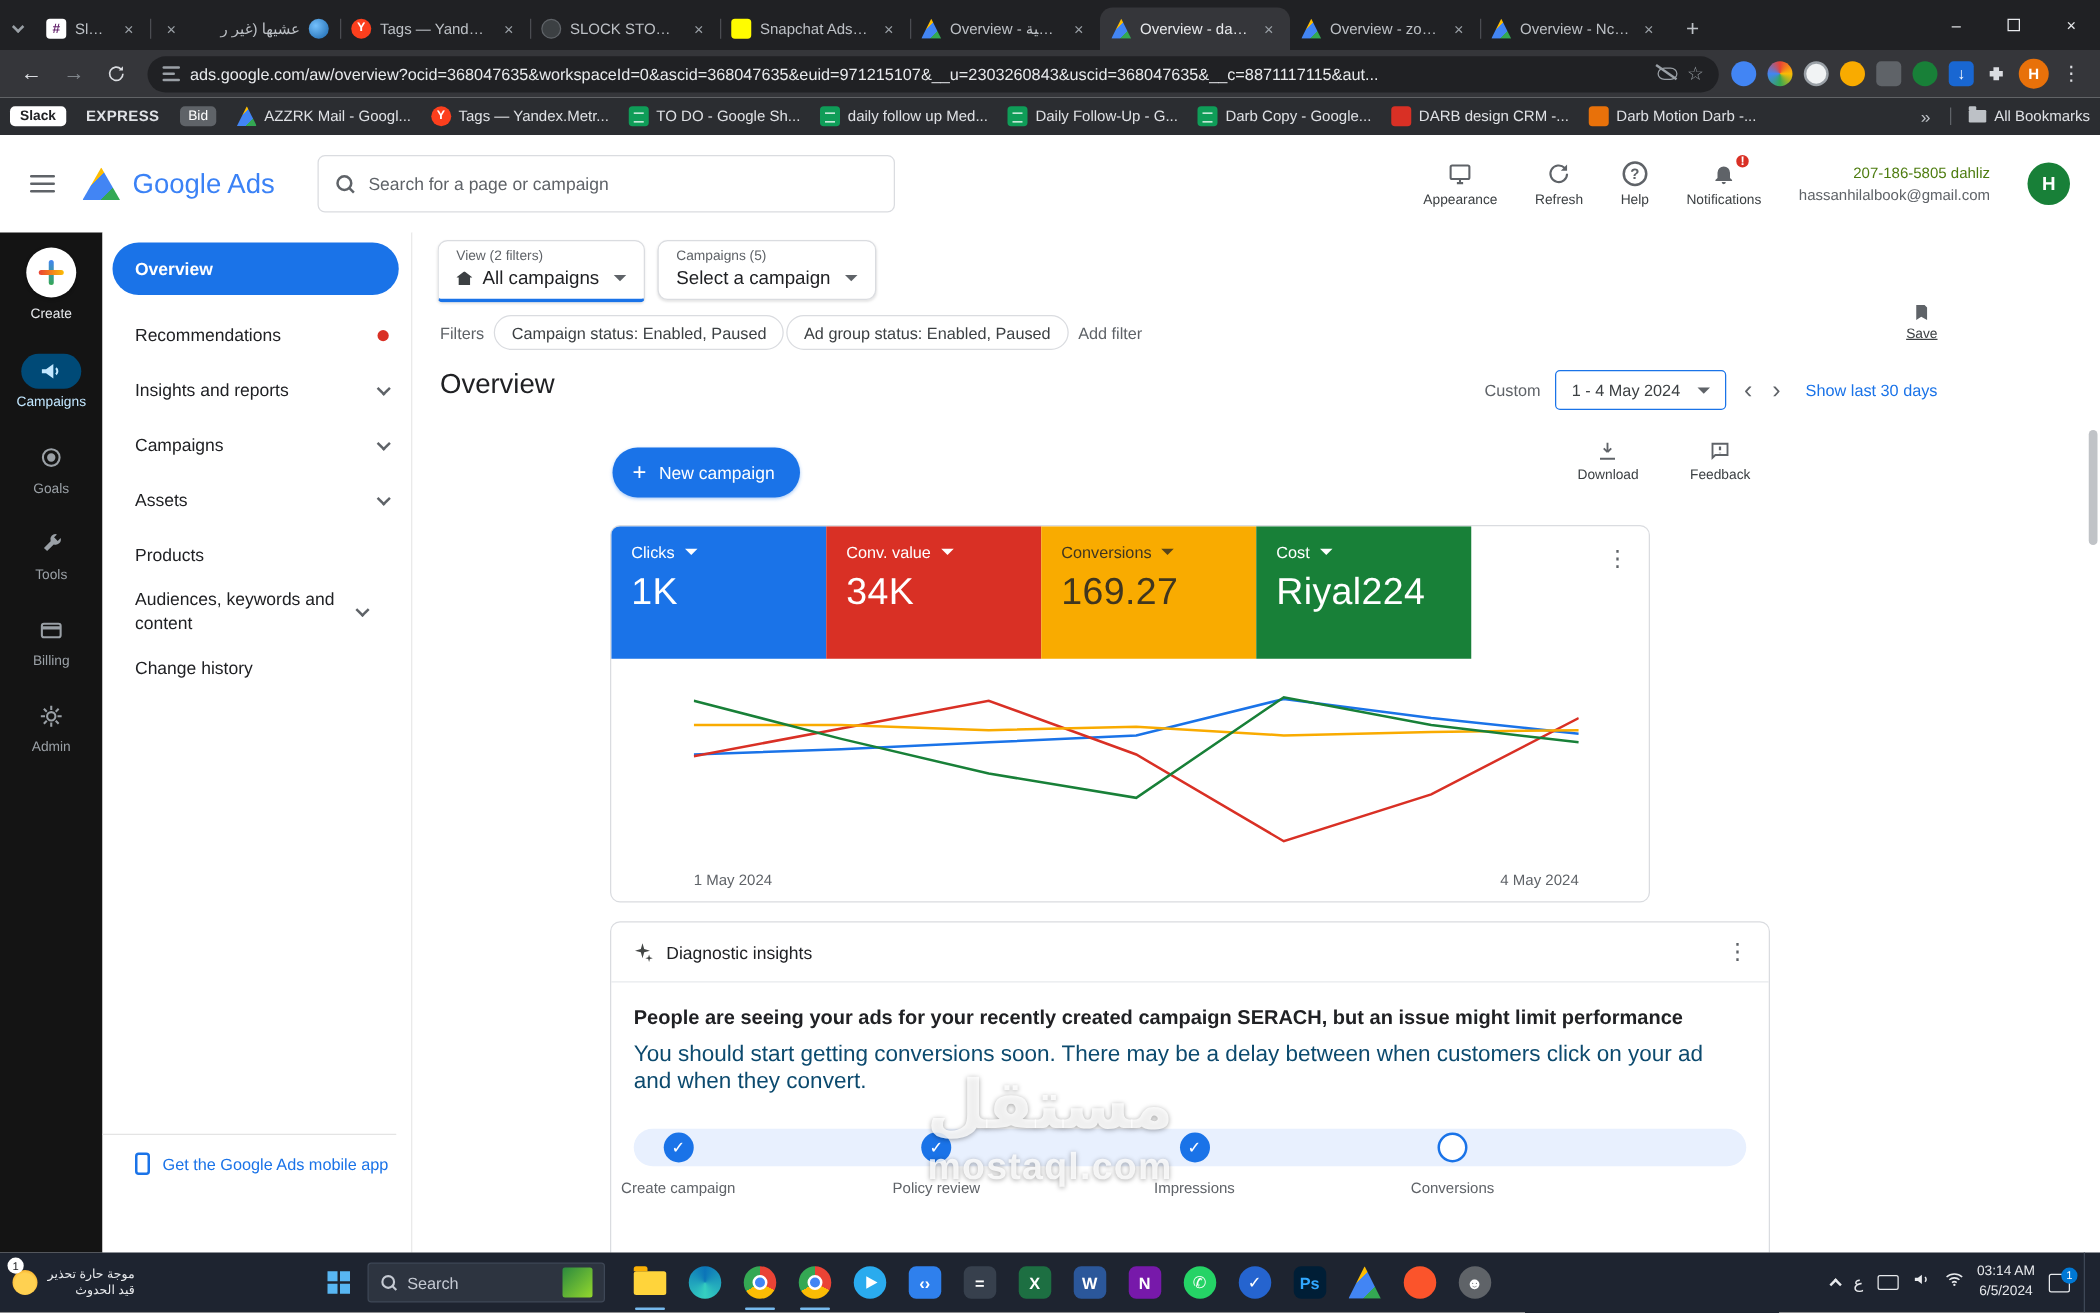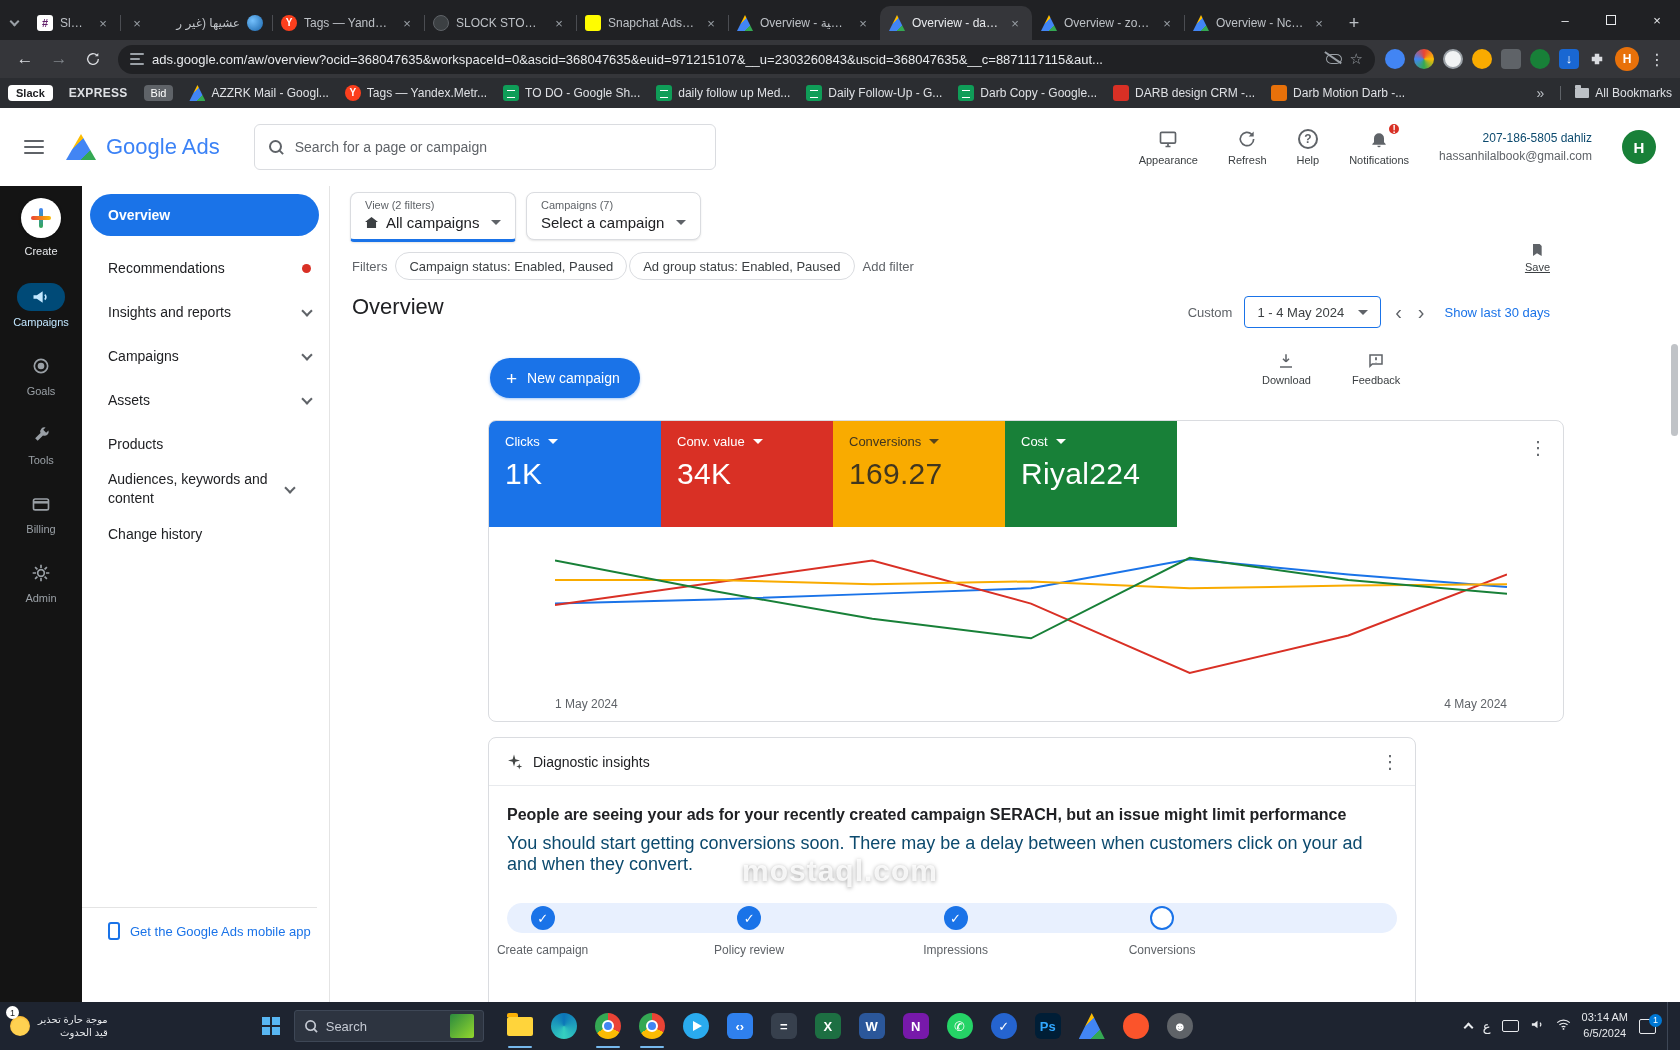--- a/index.html
+++ b/index.html
@@ -85,21 +85,21 @@
   .mag::before{content:"";position:absolute;width:9px;height:9px;border:2px solid currentColor;border-radius:50%;left:0;top:0;}
   .mag::after{content:"";position:absolute;width:6px;height:2px;background:currentColor;transform:rotate(45deg);left:9px;top:11px;}
   .ads-search input{border:none;outline:none;flex:1;font-size:14px;color:#202124;font-family:inherit;background:transparent;}
   .ads-search input::placeholder{color:#5f6368;}
   .hd-actions{margin-left:auto;display:flex;align-items:center;gap:30px;flex:none;}
   .hd-item{display:flex;flex-direction:column;align-items:center;gap:4px;color:#3c4043;font-size:11px;position:relative;}
   .hd-ic{width:22px;height:22px;color:#5f6368;display:flex;align-items:center;justify-content:center;}
   .qmark{width:20px;height:20px;border:2px solid #5f6368;border-radius:50%;font-size:12px;font-weight:bold;display:flex;align-items:center;justify-content:center;}
   .badge-excl{position:absolute;top:-6px;right:8px;width:14px;height:14px;background:#d93025;border-radius:50%;color:#fff;font-size:10px;font-weight:bold;display:flex;align-items:center;justify-content:center;border:2px solid #fff;}
   .account{text-align:right;font-size:12px;line-height:1.5;}
-  .acct-phone{color:#0c4a6e;}
+  .acct-phone{color:#4d7c0f;}
   .acct-email{color:#5f6368;}
   .avatar-lg{width:34px;height:34px;border-radius:50%;background:#188038;color:#fff;font-size:15px;font-weight:bold;display:flex;align-items:center;justify-content:center;flex:none;}
 
   
   .rail{position:absolute;left:0;top:186px;width:82px;height:816px;background:#141414;display:flex;flex-direction:column;align-items:center;padding-top:12px;}
   .rail-create{display:flex;flex-direction:column;align-items:center;gap:7px;margin-bottom:26px;}
   .plus-circle{width:40px;height:40px;background:#fff;border-radius:50%;position:relative;box-shadow:0 1px 3px rgba(0,0,0,.4);}
   .plus-circle::before{content:"";position:absolute;left:50%;top:10px;width:4px;height:20px;transform:translateX(-50%);background:linear-gradient(#4285f4,#34a853);border-radius:2px;}
   .plus-circle::after{content:"";position:absolute;top:50%;left:10px;height:4px;width:20px;transform:translateY(-50%);background:linear-gradient(90deg,#ea4335,#fbbc04);border-radius:2px;}
   .rail-label{font-size:11px;color:#e8eaed;}
@@ -142,21 +142,21 @@
   .custom-lbl{font-size:13px;color:#5f6368;}
   .date-box{height:32px;border:1px solid #1a73e8;border-radius:4px;display:flex;align-items:center;gap:10px;padding:0 12px;font-size:13px;color:#3c4043;background:#fff;}
   .chev-btn{font-size:20px;color:#5f6368;padding:0 2px;}
   .show30{font-size:13px;color:#1a73e8;margin-left:6px;}
   .newcamp-btn{position:absolute;left:160px;top:172px;height:40px;background:#1a73e8;color:#fff;border-radius:20px;display:flex;align-items:center;gap:10px;padding:0 20px 0 16px;font-size:14px;box-shadow:0 1px 3px rgba(26,115,232,.4);}
   .nc-plus{font-size:19px;line-height:1;}
   .dlfb{position:absolute;top:166px;display:flex;flex-direction:column;align-items:center;gap:4px;font-size:11px;color:#3c4043;}
   .dlfb .ic{width:18px;height:18px;color:#5f6368;}
   .dl{left:932px;} .fb{left:1022px;}
 
-  .stats-card{position:absolute;left:158px;top:234px;width:1076px;height:302px;border:1px solid #dadce0;border-radius:8px;overflow:hidden;background:#fff;}
+  .stats-card{position:absolute;left:158px;top:234px;width:832px;height:302px;border:1px solid #dadce0;border-radius:8px;overflow:hidden;background:#fff;}
   .metric-strip{display:flex;height:106px;}
   .metric{width:172px;padding:13px 16px;color:#fff;flex:none;}
   .metric.m0{background:#1a73e8;} .metric.m1{background:#d93025;}
   .metric.m2{background:#f9ab00;color:rgba(32,33,36,.85);} .metric.m3{background:#188038;}
   .metric-label{display:flex;align-items:center;gap:4px;font-size:13px;}
   .metric-value{font-size:30px;margin-top:8px;letter-spacing:.3px;}
   .strip-rest{flex:1;position:relative;}
   .card-kebab{position:absolute;right:16px;top:16px;color:#5f6368;font-size:18px;}
   .chart-wrap{position:relative;height:150px;margin:14px 56px 0 66px;}
   .chart-wrap svg{width:100%;height:100%;display:block;}
@@ -523,21 +523,21 @@
 
     <div class="sel-card c1">
       <div class="sel-label">View (2 filters)</div>
       <div class="sel-value">
         <span class="home-ic"></span>
         <span>All campaigns</span>
         <span class="caret"></span>
       </div>
     </div>
     <div class="sel-card c2">
-      <div class="sel-label">Campaigns (7)</div>
+      <div class="sel-label">Campaigns (5)</div>
       <div class="sel-value">
         <span>Select a campaign</span>
         <span class="caret"></span>
       </div>
     </div>
 
     <div class="filters-row">
       <span class="filters-label">Filters</span>
       <span class="chip">Campaign status: Enabled, Paused</span>
       <span class="chip">Ad group status: Enabled, Paused</span>
@@ -663,20 +663,21 @@
         </div>
       </div>
     </div>
 
     <div class="main-scrollbar">
       <div class="sb-thumb"></div>
     </div>
   </div>
 
   <div class="watermark">
+    <div class="wm1">مستقل</div>
     <div class="wm2">mostaql.com</div>
   </div>
 
   <div class="taskbar">
     <div class="widget">
       <span class="widget-badge">1</span>
       <span class="sunic"></span>
       <span class="widget-text">
         <span style="display:block">موجة حارة تحذير</span>
         <span style="display:block">قيد الحدوث</span>

